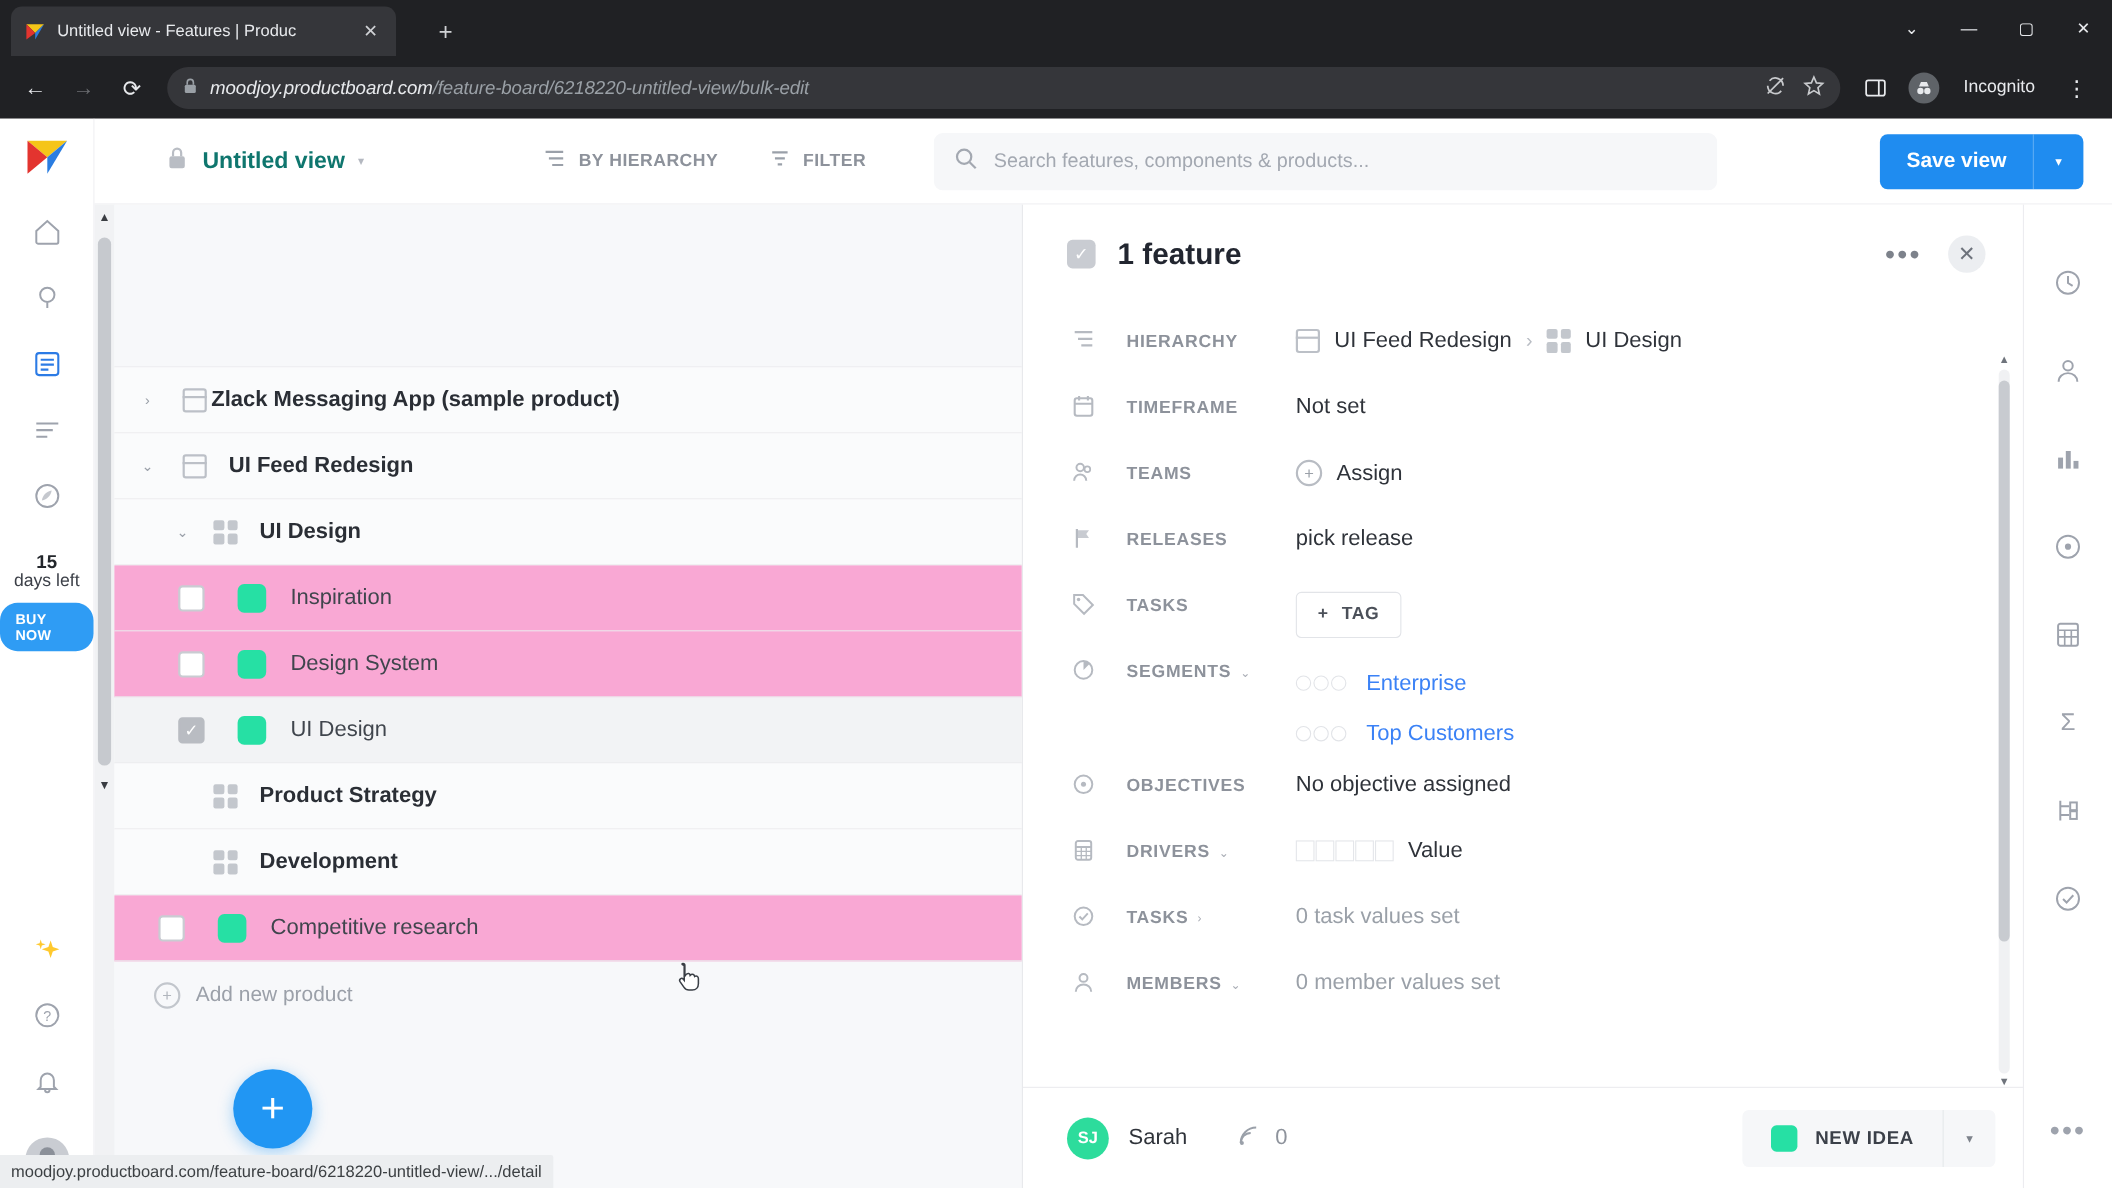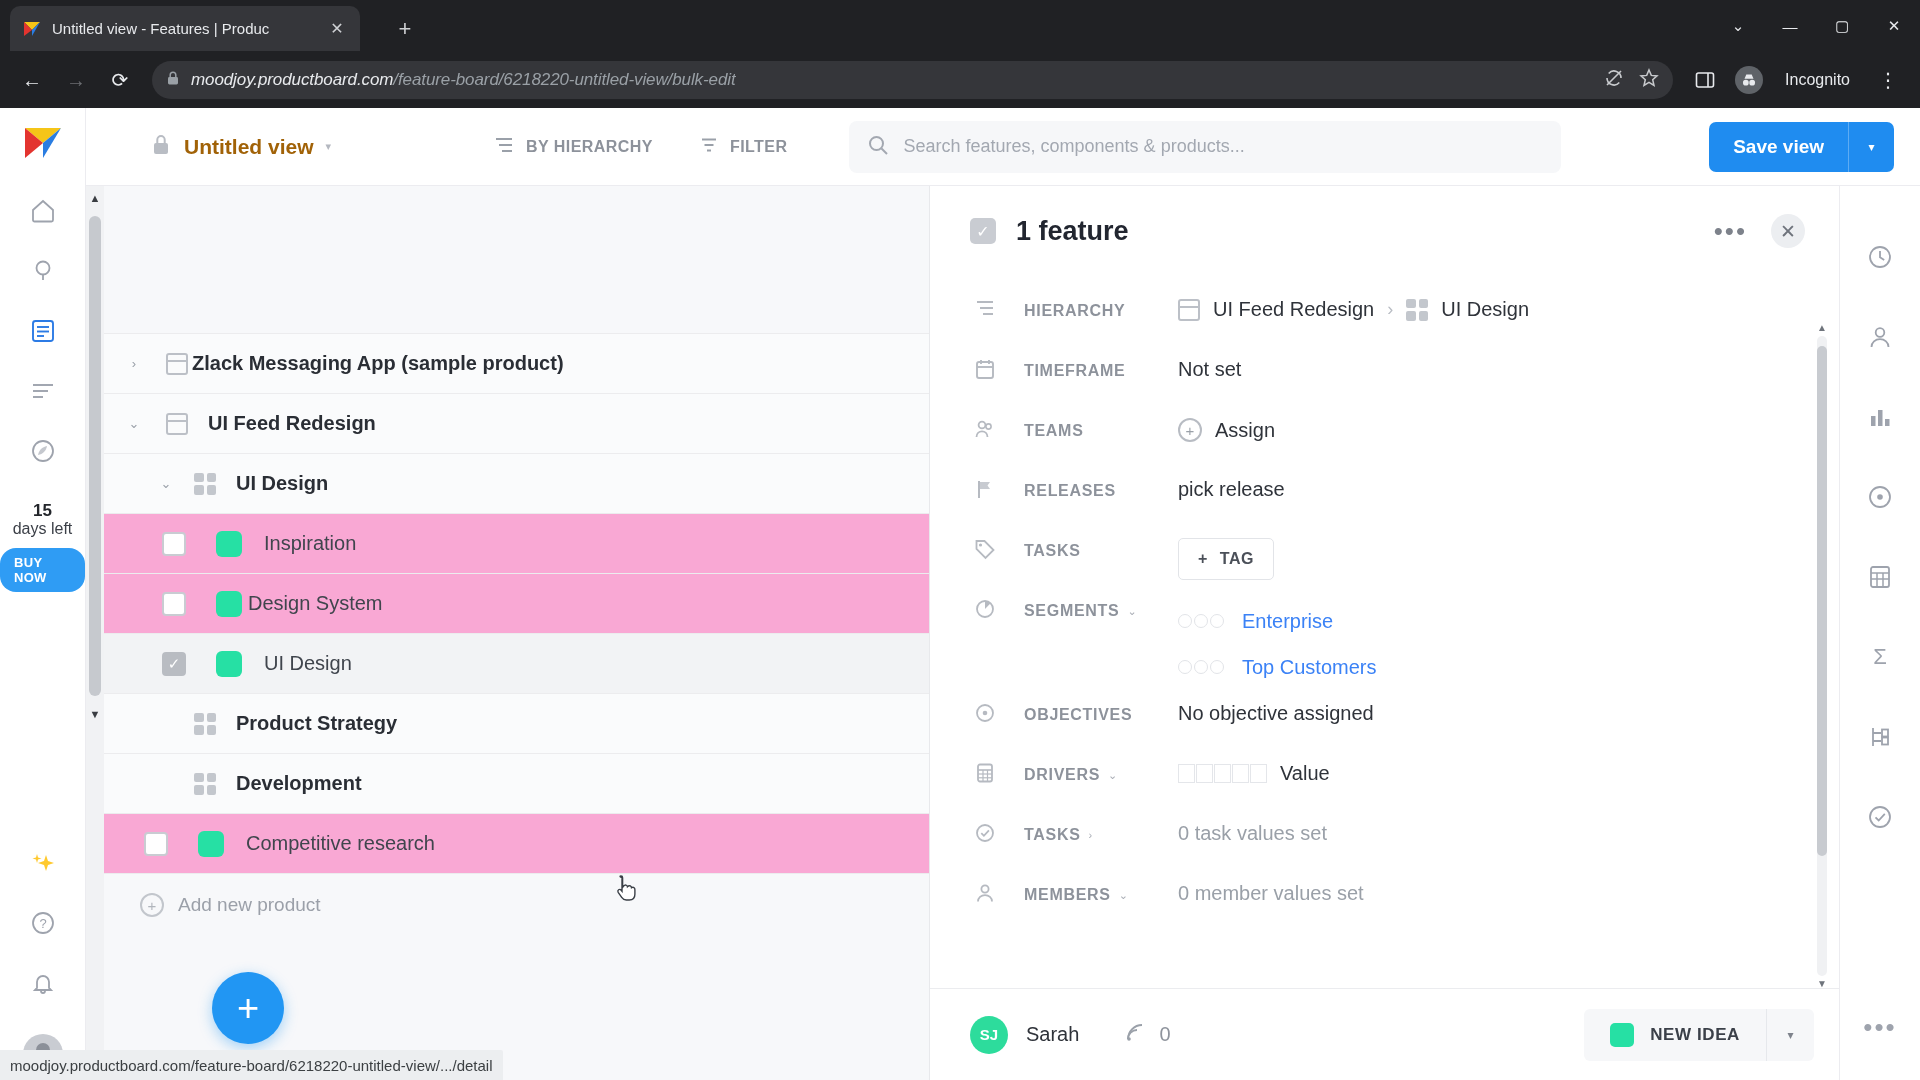--- a/index.html
+++ b/index.html
@@ -116,21 +116,21 @@
     width:28px; height:22px; border-radius:50%; background:#8b9099;
   }
 
   
   .appbar {
     position: absolute; left: 86px; top: 0; width: 1834px; height: 78px;
     background: #fff; display: flex; align-items: center; padding: 0 26px;
     border-bottom: 1px solid #ececf0;
   }
   .view-name { display: flex; align-items: center; gap: 12px; margin-left: 38px; }
-  .view-name-text { font-size: 21px; font-weight: 600; color: #a16207; }
+  .view-name-text { font-size: 21px; font-weight: 600; color: #0f766e; }
   .caret-sm { color: #b4b8c0; font-size: 11px; }
   .appbar-actions { display: flex; align-items: center; gap: 46px; margin-left: 162px; }
   .appbar-action {
     display: flex; align-items: center; gap: 11px;
     color: #8d929b; font-size: 16px; font-weight: 600; letter-spacing: .45px;
   }
   .searchbox {
     margin-left: 62px; width: 712px; height: 52px; background: #f6f7f9;
     border-radius: 8px; display: flex; align-items: center; gap: 14px; padding: 0 18px;
   }
@@ -594,21 +594,21 @@
 
         <div class="row feature">
           <span class="chk" style="margin-left:40px"></span>
           <span class="swatch" style="margin-left:30px"></span>
           <span class="row-label feat" style="margin-left:22px">Inspiration</span>
         </div>
 
         <div class="row feature">
           <span class="chk" style="margin-left:40px"></span>
           <span class="swatch" style="margin-left:30px"></span>
-          <span class="row-label feat" style="margin-left:6px">Design System</span>
+          <span class="row-label feat" style="margin-left:22px">Design System</span>
         </div>
 
         <div class="row feature selected">
           <span class="chk checked" style="margin-left:40px">✓</span>
           <span class="swatch" style="margin-left:30px"></span>
           <span class="row-label feat" style="margin-left:22px">UI Design</span>
         </div>
 
         <div class="row component">
           <span class="ico-component" style="margin-left:72px">

